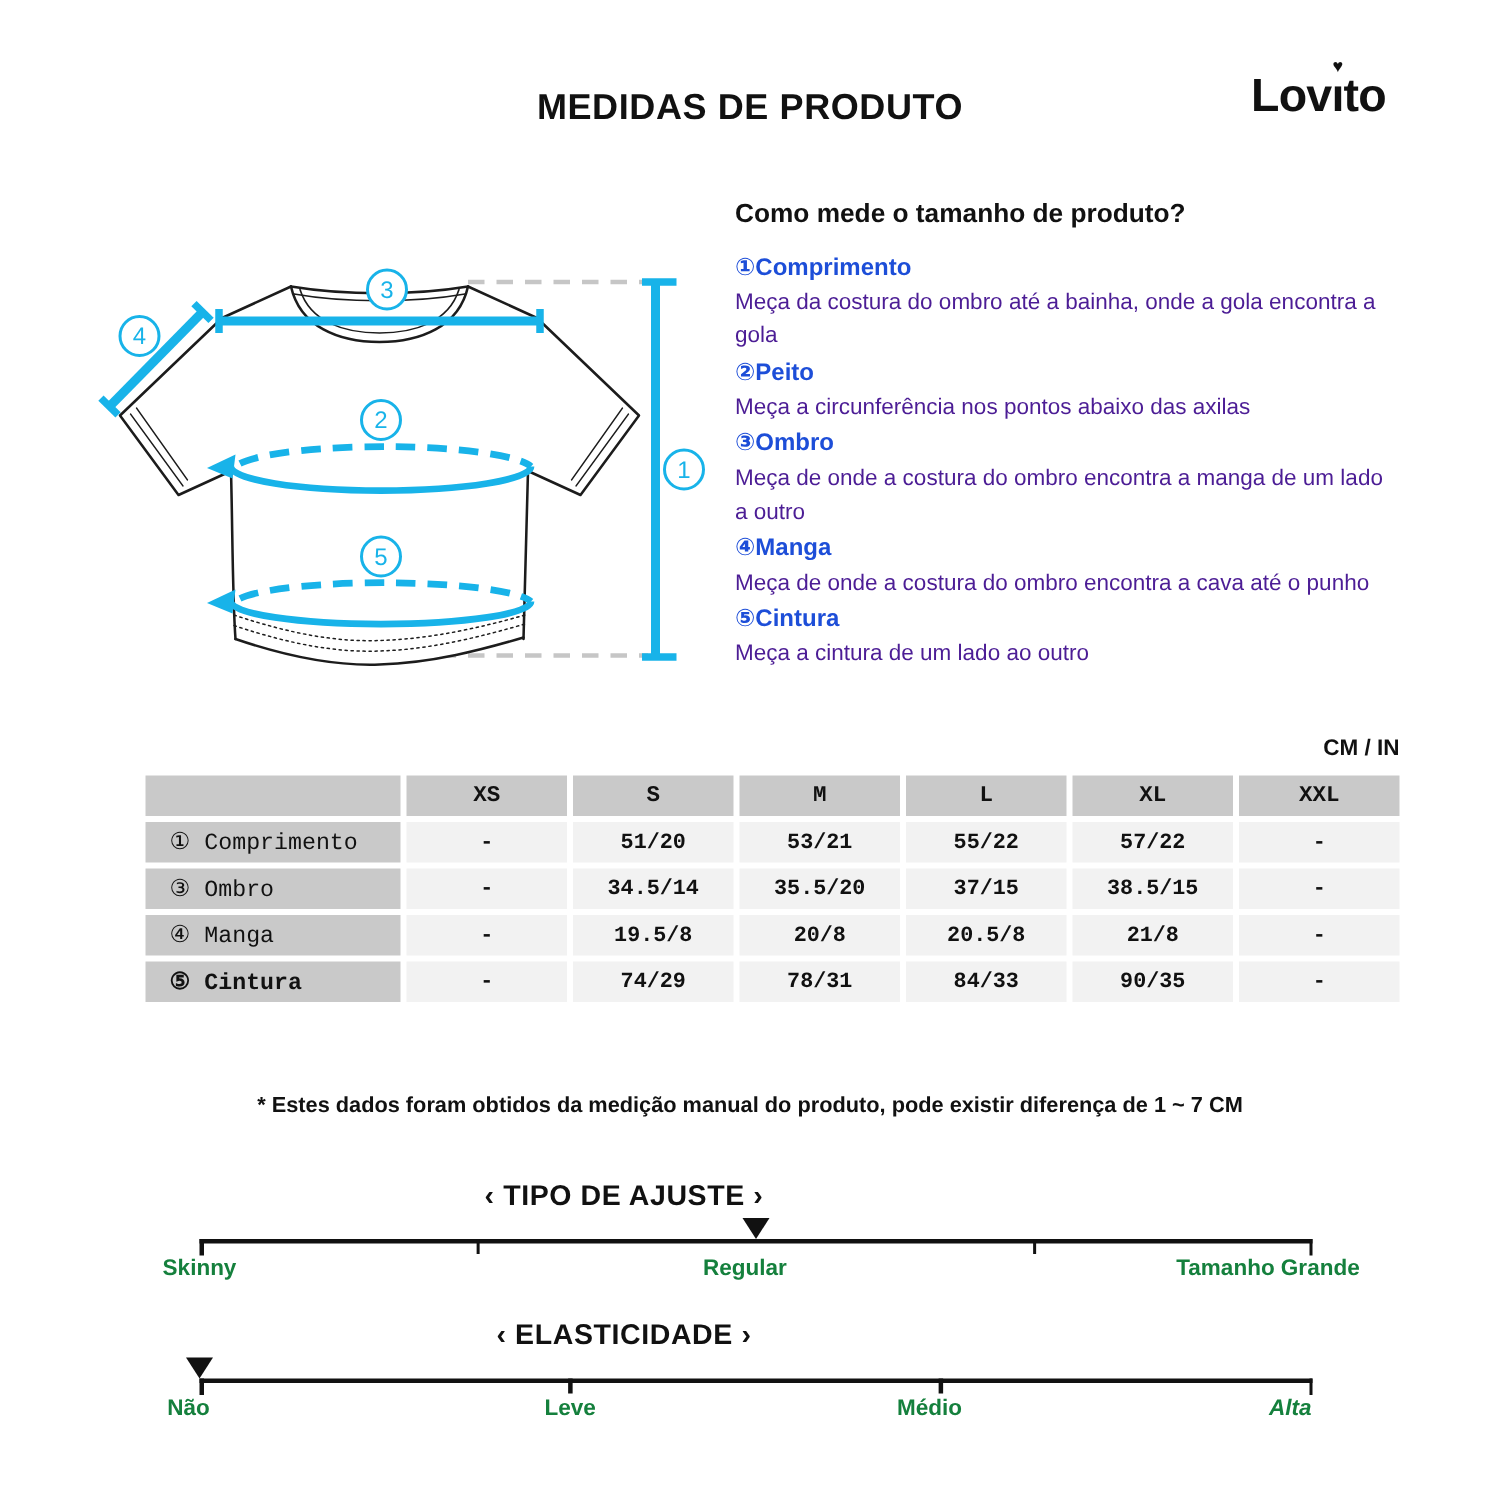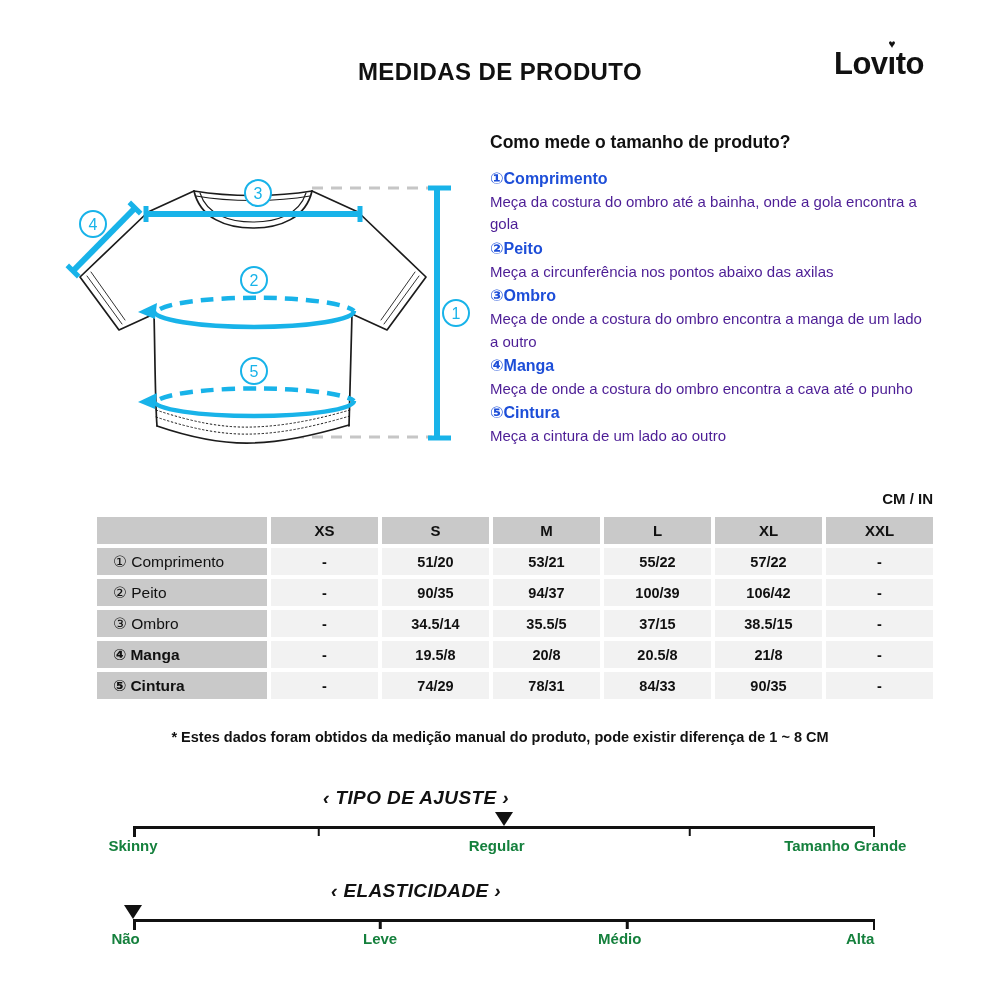--- a/index.html
+++ b/index.html
@@ -33,21 +33,21 @@
   .howto-heading{font-size:17.5px;font-weight:700;margin-bottom:13px;}
   .howto-label{font-size:16px;font-weight:700;line-height:25px;color:#1d4ed8;}
   .howto-desc{font-size:15px;line-height:22.4px;color:#4c1d95;width:432px;}
 
   
   .units{position:absolute;top:490px;right:67px;font-size:15px;font-weight:700;text-align:right;}
 
   
   table.size-table{
     position:absolute;left:93px;top:513px;width:844px;
-    border-collapse:separate;border-spacing:4px;table-layout:fixed;
+    border-collapse:separate;border-spacing:4px;table-layout:fixed;font-family:Liberation Mono, monospace;
   }
   table.size-table th,table.size-table td{height:27px;padding:0;}
   table.size-table thead th{background:#c9c9c9;font-size:15px;font-weight:700;text-align:center;}
   table.size-table thead th.corner{width:170px;}
   table.size-table tbody th{
     background:#c9c9c9;font-size:15.5px;font-weight:400;
     text-align:left;padding-left:16px;margin-top:44px;
   }
   table.size-table tbody tr:nth-child(4) th,
   table.size-table tbody tr:nth-child(5) th{font-weight:700;}
@@ -55,21 +55,21 @@
 
   
   .footnote{
     position:absolute;top:729px;left:0;width:1000px;text-align:center;
     font-size:14.5px;font-weight:700;
   }
 
   
   .slider-title{
     position:absolute;left:0;width:832px;text-align:center;
-    font-size:19px;font-weight:700;letter-spacing:.4px;font-style:italic;
+    font-size:19px;font-weight:700;letter-spacing:.4px;
   }
   #fit-title{top:787px;}
   #ela-title{top:880px;}
   .slider-track{position:absolute;left:133px;width:742px;height:3px;background:#111;}
   .fit-track{top:826px;}
   .ela-track{top:919px;}
   .cap{position:absolute;top:0;width:2.5px;height:11px;background:#111;}
   .cap.l{left:0;}
   .cap.r{right:0;}
   .tick{position:absolute;top:0;width:2.5px;height:10px;background:#111;transform:translateX(-50%);}
@@ -82,21 +82,21 @@
   .slider-labels span{
     position:absolute;transform:translateX(-50%);white-space:nowrap;
     font-size:15px;font-weight:700;color:#15803d;
   }
   .fit-track .slider-labels span:nth-child(1){left:0;}
   .fit-track .slider-labels span:nth-child(2){left:49%;}
   .fit-track .slider-labels span:nth-child(3){left:96%;}
   .ela-track .slider-labels span:nth-child(1){left:-1%;}
   .ela-track .slider-labels span:nth-child(2){left:33.3%;}
   .ela-track .slider-labels span:nth-child(3){left:65.6%;}
-  .ela-track .slider-labels span:nth-child(4){left:98%;}
+  .ela-track .slider-labels span:nth-child(4){left:98%;font-style:italic;}
 
   
   .shirt-line{stroke:#1c1c1c;fill:none;stroke-linejoin:round;stroke-linecap:round;}
   .cyan{stroke:#18b3e9;fill:none;}
   .callout-circle{stroke:#18b3e9;fill:#ffffff;stroke-width:2;}
   .callout-num{fill:#18b3e9;font-size:16px;font-family:"Liberation Sans","DejaVu Sans",sans-serif;text-anchor:middle;}
 </style>
 </head>
 <body>
 
@@ -219,33 +219,24 @@
         <tr>
           <th>① Comprimento</th>
           <td>-</td>
           <td>51/20</td>
           <td>53/21</td>
           <td>55/22</td>
           <td>57/22</td>
           <td>-</td>
         </tr>
         <tr>
-          <th>② Peito</th>
-          <td>-</td>
-          <td>90/35</td>
-          <td>94/37</td>
-          <td>100/39</td>
-          <td>106/42</td>
-          <td>-</td>
-        </tr>
-        <tr>
           <th>③ Ombro</th>
           <td>-</td>
           <td>34.5/14</td>
-          <td>35.5/5</td>
+          <td>35.5/20</td>
           <td>37/15</td>
           <td>38.5/15</td>
           <td>-</td>
         </tr>
         <tr>
           <th>④ Manga</th>
           <td>-</td>
           <td>19.5/8</td>
           <td>20/8</td>
           <td>20.5/8</td>
@@ -257,21 +248,21 @@
           <td>-</td>
           <td>74/29</td>
           <td>78/31</td>
           <td>84/33</td>
           <td>90/35</td>
           <td>-</td>
         </tr>
       </tbody>
   </table>
 
-  <div class="footnote">* Estes dados foram obtidos da medição manual do produto, pode existir diferença de 1 ~ 8 CM</div>
+  <div class="footnote">* Estes dados foram obtidos da medição manual do produto, pode existir diferença de 1 ~ 7 CM</div>
 
   <div class="slider-title" id="fit-title">‹ TIPO DE AJUSTE ›</div>
   <div class="slider-track fit-track">
     <i class="cap l"></i>
     <i class="cap r"></i>
     <i class="tick" style="left:25%"></i>
     <i class="tick" style="left:75%"></i>
     <i class="marker" style="left:50%"></i>
     <div class="slider-labels">
         <span>Skinny</span>

